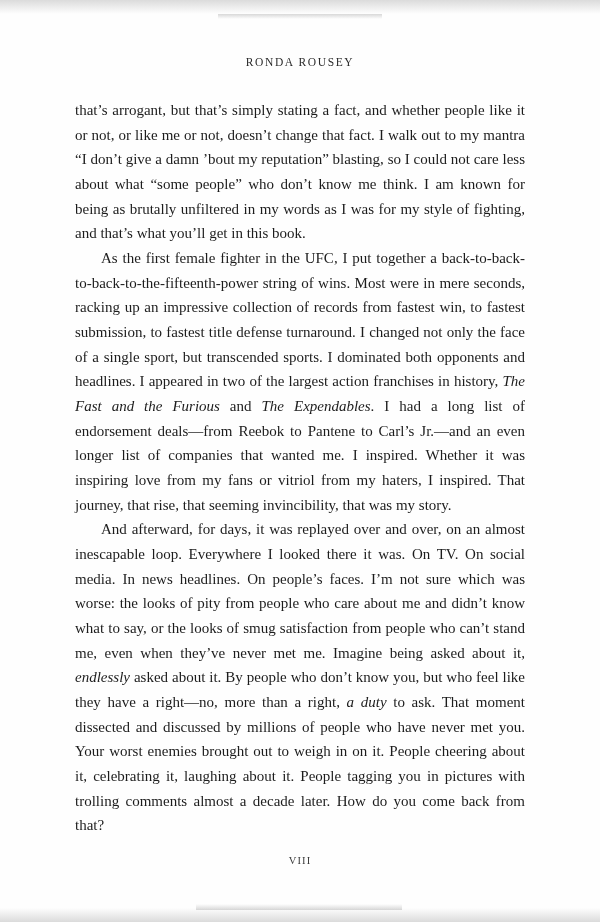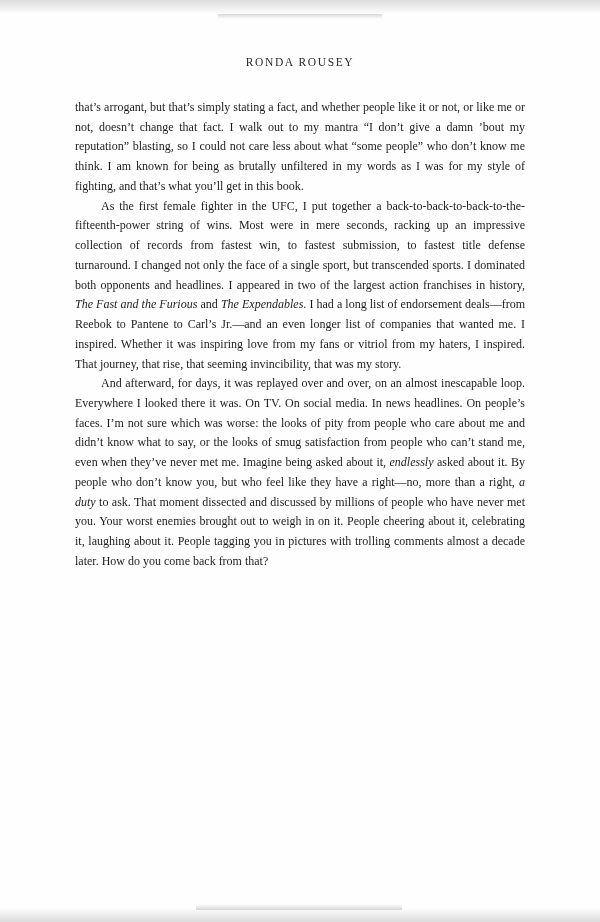--- a/index.html
+++ b/index.html
@@ -32,21 +32,21 @@
     font-size: 11.5px;
     letter-spacing: 1.6px;
     color: #2a2a2a;
     font-weight: 400;
   }
   .body-text {
     position: absolute;
     top: 98px;
     left: 75px;
     width: 450px;
-    font-size: 12px;
+    font-size: 15px;
     line-height: 1.645;
     text-align: justify;
     text-justify: inter-word;
     color: #1c1c1c;
     -webkit-hyphens: auto;
     hyphens: auto;
   }
   .body-text p {
     margin: 0;
     text-indent: 26px;
@@ -110,17 +110,18 @@
   <div class="edge-mark-top"></div>
 
   <div class="running-head">RONDA ROUSEY</div>
 
   <div class="body-text" id="body-text">
       <p class="first">that’s arrogant, but that’s simply stating a fact, and whether people like it or not, or like me or not, doesn’t change that fact. I walk out to my mantra “I don’t give a damn ’bout my reputation” blasting, so I could not care less about what “some people” who don’t know me think. I am known for being as brutally unfiltered in my words as I was for my style of fighting, and that’s what you’ll get in this book.</p>
       <p class="">As the first female fighter in the UFC, I put together a back-to-back-to-back-to-the-fifteenth-power string of wins. Most were in mere seconds, racking up an impressive collection of records from fastest win, to fastest submission, to fastest title defense turnaround. I changed not only the face of a single sport, but transcended sports. I dominated both opponents and headlines. I appeared in two of the largest action franchises in history, <em>The Fast and the Furious</em> and <em>The Expendables</em>. I had a long list of endorsement deals—from Reebok to Pantene to Carl’s Jr.—and an even longer list of companies that wanted me. I inspired. Whether it was inspiring love from my fans or vitriol from my haters, I inspired. That journey, that rise, that seeming invincibility, that was my story.</p>
       <p class="">And afterward, for days, it was replayed over and over, on an almost inescapable loop. Everywhere I looked there it was. On TV. On social media. In news headlines. On people’s faces. I’m not sure which was worse: the looks of pity from people who care about me and didn’t know what to say, or the looks of smug satisfaction from people who can’t stand me, even when they’ve never met me. Imagine being asked about it, <em>endlessly</em> asked about it. By people who don’t know you, but who feel like they have a right—no, more than a right, <em>a duty</em> to ask. That moment dissected and discussed by millions of people who have never met you. Your worst enemies brought out to weigh in on it. People cheering about it, celebrating it, laughing about it. People tagging you in pictures with trolling comments almost a decade later. How do you come back from that?</p>
     </div>
 
+  <div class="folio">VIII</div>
 
   <div class="edge-mark-bottom"></div>
   <div class="edge-shade-bottom"></div>
 
 </div>
 
 </body></html>

